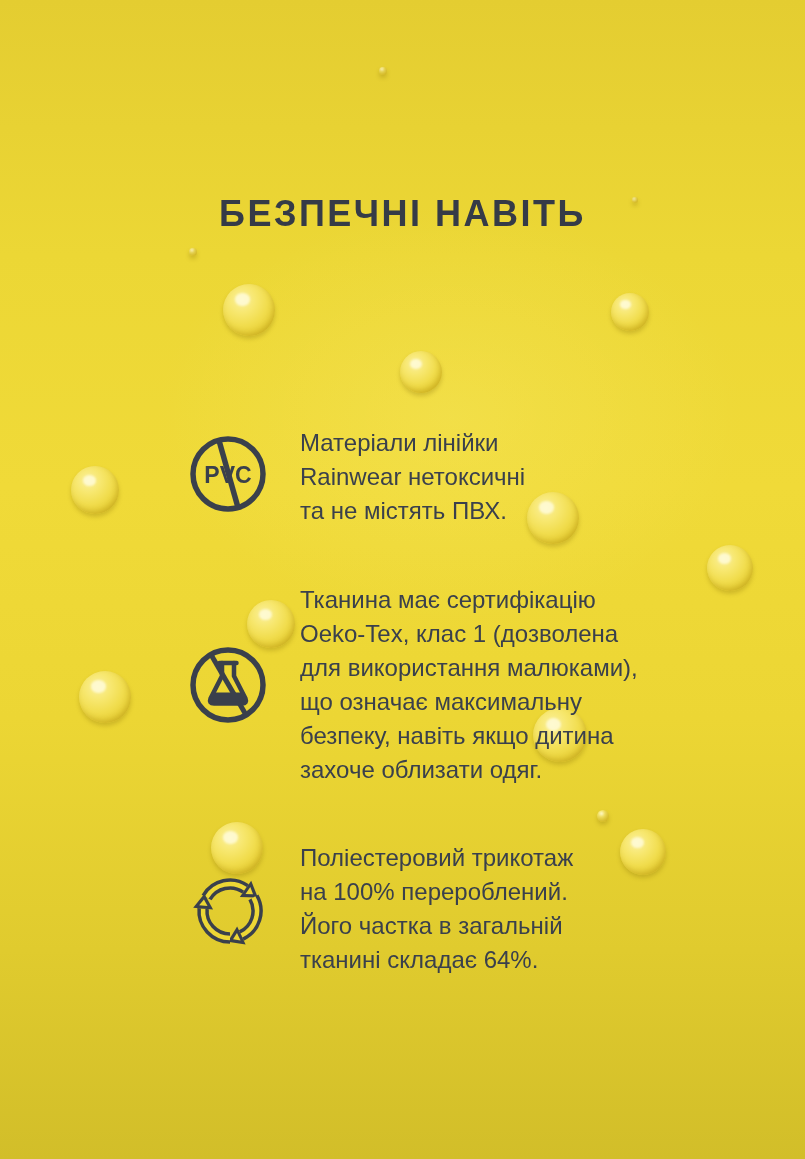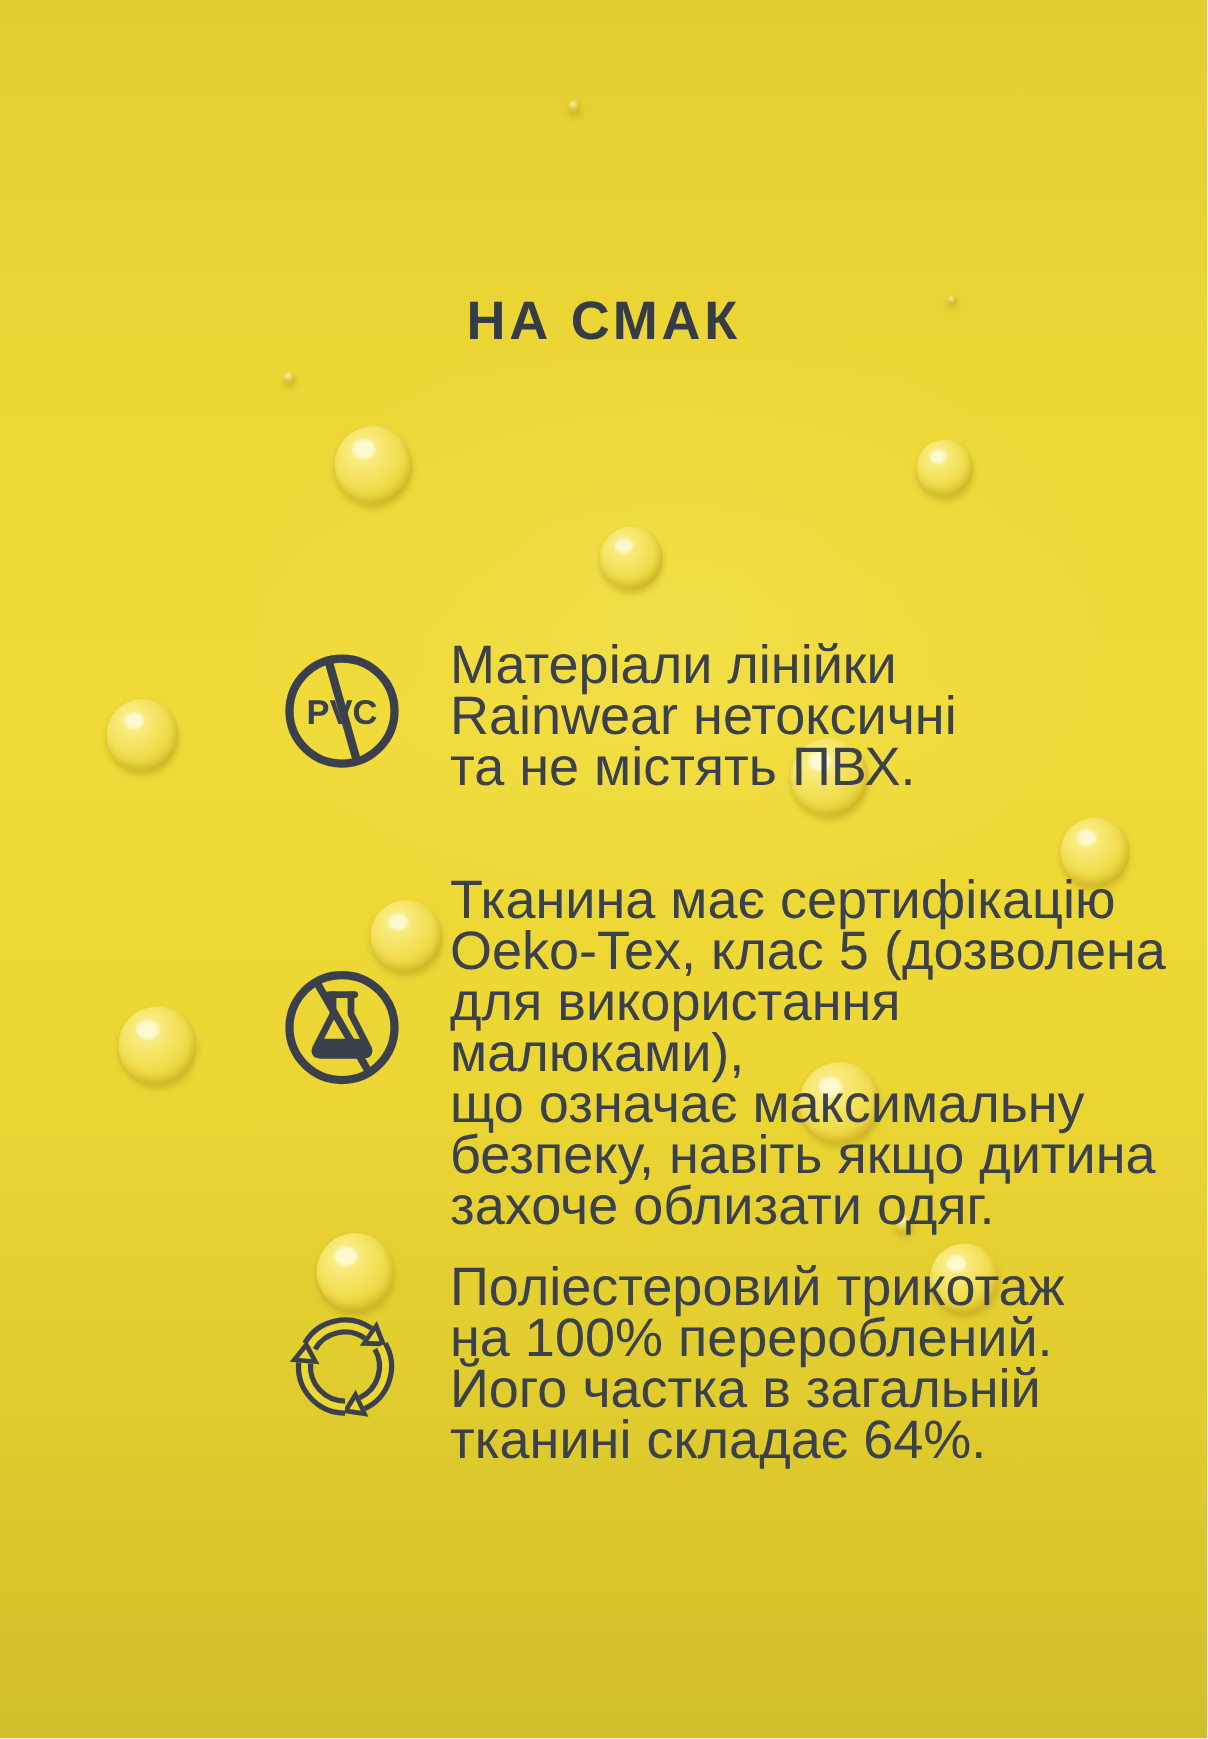--- a/index.html
+++ b/index.html
@@ -31,21 +31,21 @@
     color:#353b47;
     font-size:36px;font-weight:700;
     letter-spacing:2.5px;line-height:55px;
   }
   .title-line{display:block;}
   .feature{position:absolute;z-index:2;left:188px;width:560px;}
   .feature-text{
     margin:0;
     position:absolute;left:112px;top:0;width:480px;
     color:#3a404c;
-    font-size:36px;line-height:34px;font-weight:500;
+    font-size:24px;line-height:34px;font-weight:500;
     white-space:pre-line;
   }
   .icon-wrap{position:absolute;left:0;top:0;}
   #feature-1{top:426px;} #feature-1 .icon-wrap{top:8px;}
   #feature-2{top:583px;} #feature-2 .icon-wrap{top:62px;}
   #feature-3{top:841px;} #feature-3 .icon-wrap{top:17px;left:-8px;}
 </style>
 </head>
 <body>
 
@@ -93,21 +93,21 @@
       </div>
       <div class="droplet" style="left: 189px; top: 248px; height: 8px; width: 8px;">
         <span class="hl"></span>
       </div>
       <div class="droplet" style="left: 632px; top: 197px; height: 6px; width: 6px;">
         <span class="hl"></span>
       </div>
     </div>
 
   <h1 class="title">
-    <span class="title-line">НА СМАК</span>
+    <span class="title-line">БЕЗПЕЧНІ НАВІТЬ</span>
   </h1>
 
   <section class="feature" id="feature-1">
     <span class="icon-wrap">
       <svg width="80" height="80" viewBox="0 0 80 80" aria-hidden="true">
         <circle cx="40" cy="40" r="35" fill="none" stroke="#3a404c" stroke-width="5.5"></circle>
         <text x="40" y="48.5" text-anchor="middle" font-size="23" font-weight="bold" font-family="Liberation Sans, sans-serif" fill="#3a404c">PVC</text>
         <line x1="31" y1="6.5" x2="50" y2="73.5" stroke="#3a404c" stroke-width="5.5"></line>
       </svg>
     </span>
@@ -120,21 +120,21 @@
     <span class="icon-wrap">
       <svg width="80" height="80" viewBox="0 0 80 80" aria-hidden="true">
         <circle cx="40" cy="40" r="35" fill="none" stroke="#3a404c" stroke-width="5.5"></circle>
         <line x1="23.5" y1="10.5" x2="57.5" y2="69" stroke="#3a404c" stroke-width="5"></line>
         <path d="M24.5,47.5 L55.5,47.5 L57.8,53.5 Q59.5,58.5 54,58.5 L26,58.5 Q20.5,58.5 22.2,53.5 Z" fill="#3a404c" stroke="none"></path>
         <path d="M34,18 L34,31 L22.5,53.5 Q20.5,58.5 26,58.5 L54,58.5 Q59.5,58.5 57.5,53.5 L46,31 L46,18" fill="none" stroke="#3a404c" stroke-width="4.5" stroke-linejoin="round" stroke-linecap="round"></path>
         <path d="M31.5,18 L48.5,18" stroke="#3a404c" stroke-width="4.5" stroke-linecap="round"></path>
       </svg>
     </span>
     <p class="feature-text">Тканина має сертифікацію
-Oeko-Tex, клас 5 (дозволена
+Oeko-Tex, клас 1 (дозволена
 для використання малюками),
 що означає максимальну
 безпеку, навіть якщо дитина
 захоче облизати одяг.</p>
   </section>
 
   <section class="feature" id="feature-3">
     <span class="icon-wrap">
       <svg width="100" height="100" viewBox="0 0 100 100" aria-hidden="true">
         <g transform="translate(50,53)">

